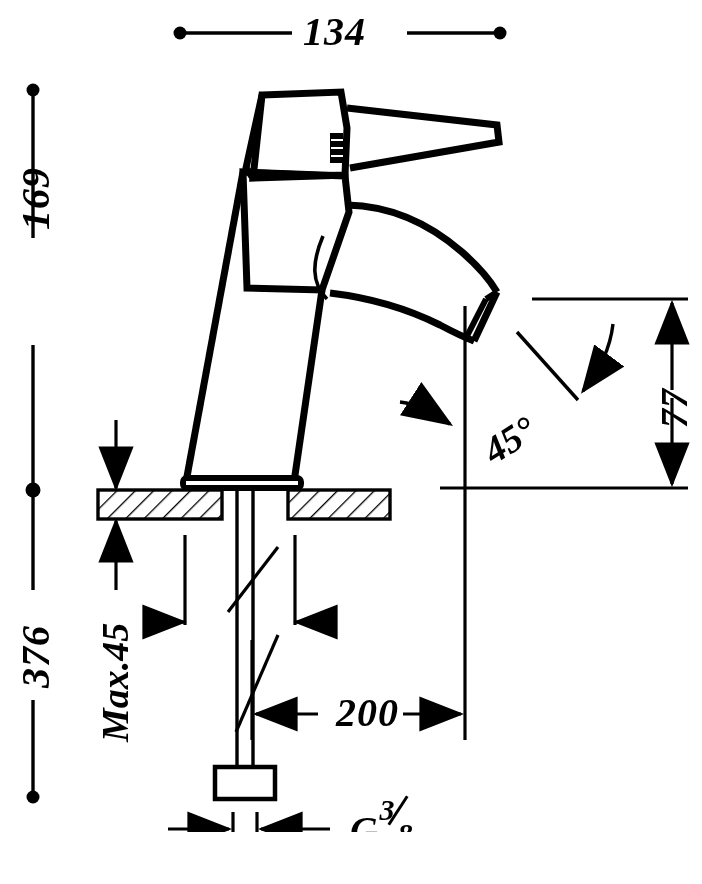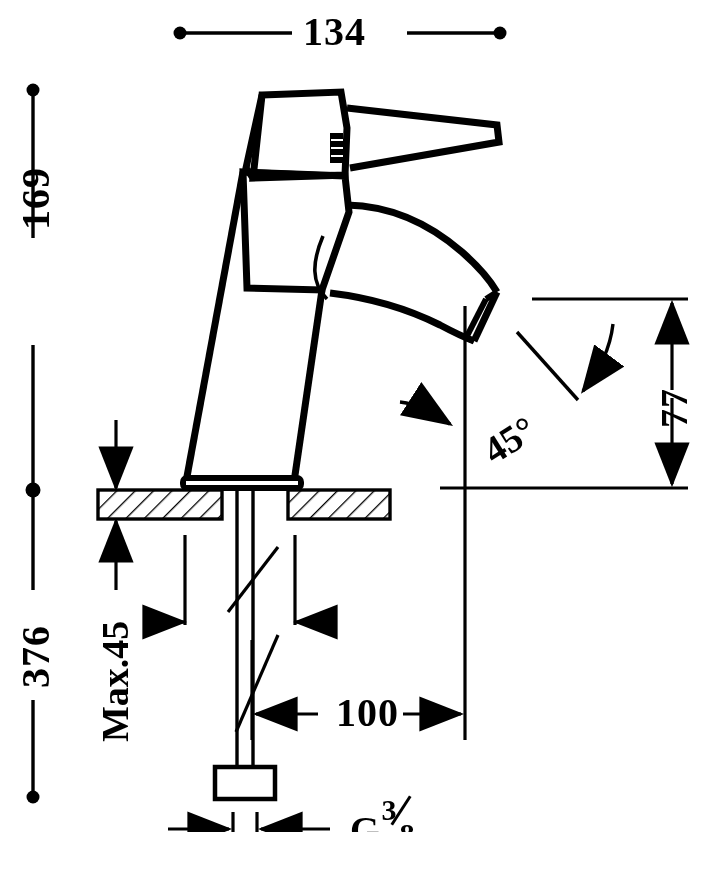--- a/index.html
+++ b/index.html
@@ -7,20 +7,21 @@
     padding: 0;
     background: #ffffff;
   }
   #page {
     position: relative;
     width: 702px;
     height: 832px;
     background: #ffffff;
     overflow: hidden;
     font-family: "Liberation Serif", serif;
+    font-style: italic;
   }
   svg.sheet {
     position: absolute;
     left: 0;
     top: 0;
     width: 702px;
     height: 884px;
   }
   .dimtext {
     position: absolute;
@@ -242,19 +243,19 @@
     </g>
 
   </svg>
 
   <div class="dimtext t134">134</div>
   <div class="dimtext t169">169</div>
   <div class="dimtext t376">376</div>
   <div class="dimtext t77">77</div>
   <div class="dimtext tmax45">Max.45</div>
   <div class="dimtext t45deg">45°</div>
-  <div class="dimtext t100">100</div>
+  <div class="dimtext t100">200</div>
 
   <div class="dimtext tg38">
     <span class="gl">G</span><span class="frac"><span class="num">3</span><span class="bar"></span><span class="den">8</span></span>
   </div>
 
 </div>
 
 </body></html>

